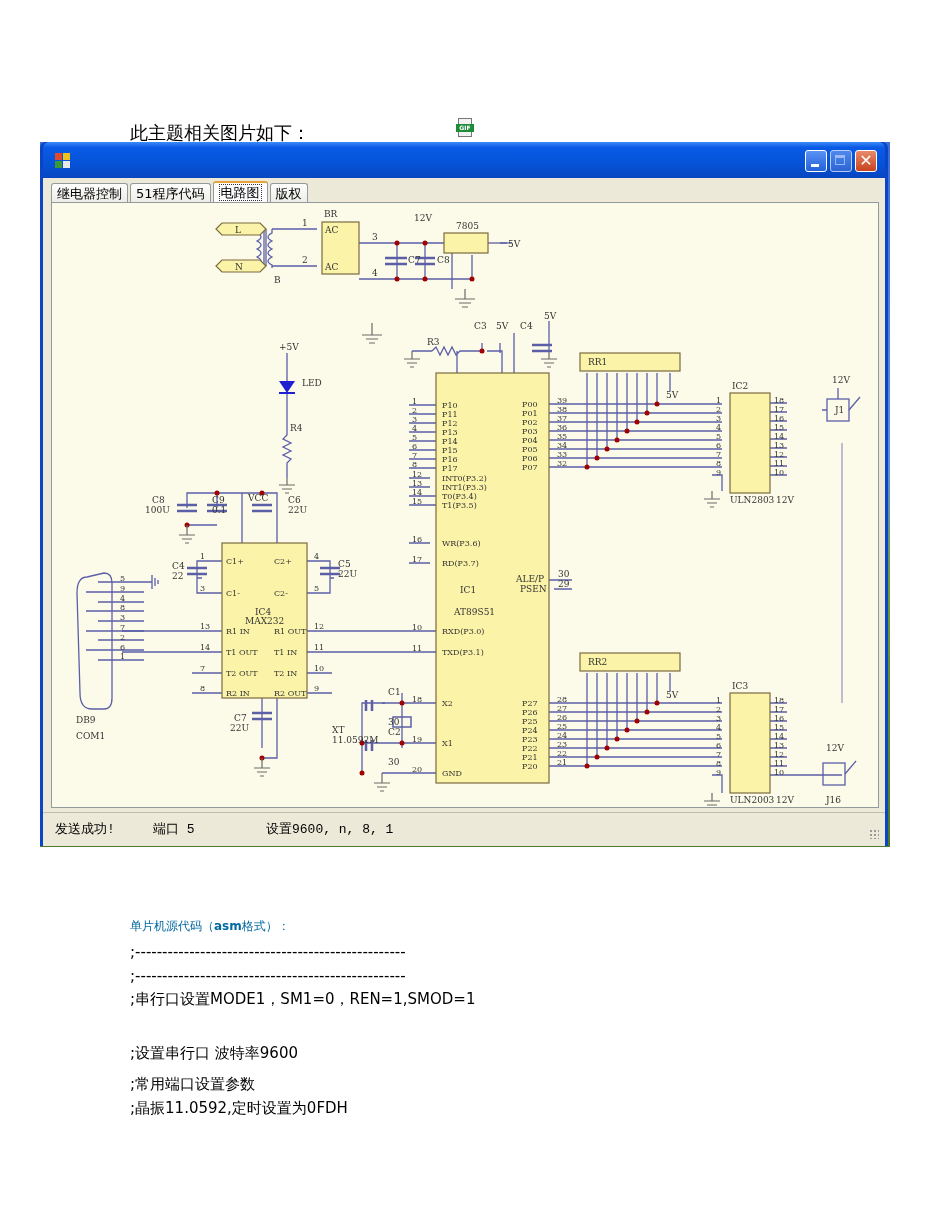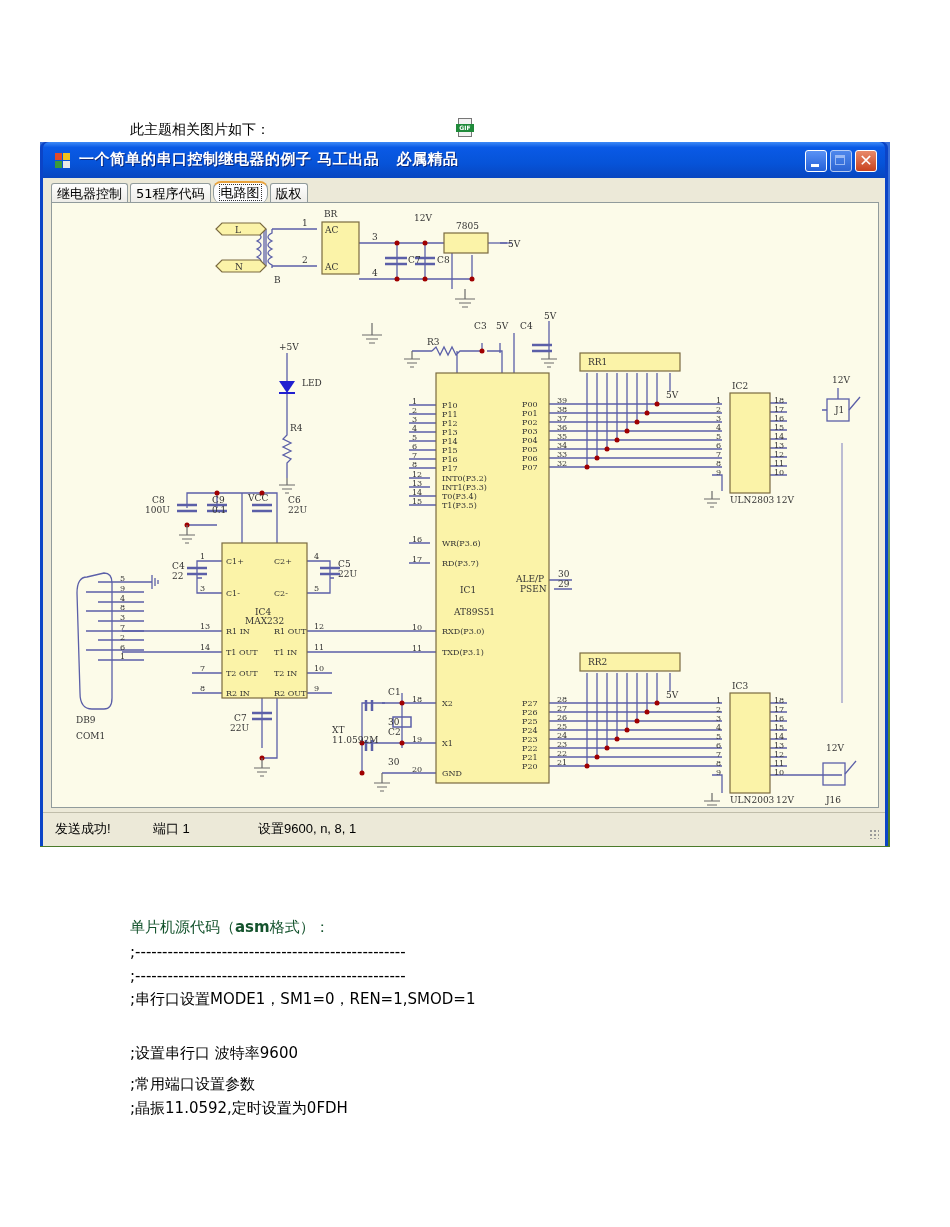--- a/index.html
+++ b/index.html
@@ -1,18 +1,18 @@
 <!DOCTYPE html>
 <html><head>
 <meta charset="utf-8">
 <style>
   html, body { margin: 0; padding: 0; background: #ffffff; }
   body { width: 950px; height: 1227px; position: relative; overflow: hidden;
          font-family: "DejaVu Sans", "Liberation Sans", sans-serif; color: #000; }
-  .intro { position: absolute; left: 130px; top: 121px; font-size: 14px; }
+  .intro { position: absolute; left: 130px; top: 121px; font-size: 18px; }
   .gif-icon { position: absolute; left: 456px; top: 118px; width: 18px; height: 20px; }
   .gif-icon .page { position: absolute; left: 2px; top: 0; width: 14px; height: 19px;
                     background: #f2f2f2; border: 1px solid #777; box-sizing: border-box; }
   .gif-icon .tag { position: absolute; left: 0; top: 6px; width: 18px; height: 8px;
                    background: #1f8a3a; color: #fff; font-size: 6px; font-weight: bold;
                    line-height: 8px; text-align: center; font-family: "DejaVu Sans", sans-serif; }
 
   
   .desktop { position: absolute; left: 40px; top: 142px; width: 850px; height: 705px;
              background: linear-gradient(180deg, #3a6fd8 0%, #5b8fe0 45%, #6a9a3a 62%, #4a7a2a 100%); }
@@ -34,35 +34,35 @@
   .tbtn.close { left: 812px; background: linear-gradient(180deg,#e88a6a,#c8421e); }
   .tbtn.min::after { content:""; position:absolute; left:5px; top:13px; width:8px; height:3px; background:#fff; }
   .tbtn.max::after { content:""; position:absolute; left:4px; top:4px; width:10px; height:10px; border:1px solid #d8e4ff; border-top-width:3px; box-sizing:border-box; }
   .tbtn.close span { position:absolute; left:0; top:0; width:20px; height:20px; color:#fff; font-size:16px; font-weight:bold; text-align:center; line-height:20px; }
 
   .client { position: absolute; left: 0; top: 36px; width: 842px; height: 668px; background: #ece9d8; }
   .tabs { position: absolute; left: 8px; top: 3px; height: 22px; display: flex; }
   .tab { height: 20px; padding: 0 5px; margin-right: 2px; border: 1px solid #919b9c; border-bottom: none;
          background: linear-gradient(180deg,#fefefe,#ecebe6); font-size: 13px; line-height: 20px;
          border-radius: 3px 3px 0 0; box-sizing: border-box; margin-top: 2px; }
-  .tab.active { background: #fcfcfe; height: 22px; margin-top: 0; border-top: 2px solid #e8a23c; border-radius: 8px; }
+  .tab.active { background: #fcfcfe; height: 22px; margin-top: 0; border-top: 2px solid #e8a23c; }
   .tab.active span { border: 1px dotted #333; padding: 0 1px; }
   .panel { position: absolute; left: 8px; top: 24px; width: 828px; height: 606px;
            background: #fcfbe9; border: 1px solid #919b9c; box-sizing: border-box; overflow: hidden; }
   .statusbar { position: absolute; left: 0; top: 634px; width: 842px; height: 30px; background: #ece9d8;
-               border-top: 1px solid #c0bdaa; font-size: 13px; font-family: Liberation Sans, sans-serif; }
+               border-top: 1px solid #c0bdaa; font-size: 13px; font-family: Liberation Mono, monospace; }
   .statusbar span { position: absolute; top: 7px; }
   .grip { position: absolute; right: 6px; bottom: 4px; width: 10px; height: 10px;
           background: radial-gradient(circle, #999 1px, transparent 1.5px) 0 0 / 4px 4px; }
 
   .schem { position: absolute; left: 0; top: 0; }
   .schem text { font-family: "DejaVu Serif", serif; fill: #333; }
 
   .code { position: absolute; left: 130px; font-size: 15px; white-space: pre; }
-  .code-heading { position: absolute; left: 130px; top: 918px; font-size: 15px; color: #14532d; }
+  .code-heading { position: absolute; left: 130px; top: 918px; font-size: 12px; color: #0369a1; }
   .code-heading b { font-weight: bold; }
 </style>
 </head>
 <body>
 
 <div class="intro">此主题相关图片如下：</div>
 <div class="gif-icon">
   <div class="page"></div>
   <div class="tag">GIF</div>
 </div>
@@ -70,21 +70,20 @@
 <div class="desktop"></div>
 
 <div class="window">
   <div class="titlebar">
     <div class="app-icon">
       <i style="left:0;top:0;background:#e04a2a"></i>
         <i style="left:8px;top:0;background:#f2c21a"></i>
       <i style="left:0;top:8px;background:#3a9a3a"></i>
         <i style="left:8px;top:8px;background:#e8e8e8"></i>
     </div>
-    <div class="title">一个简单的串口控制继电器的例子 马工出品   必属精品</div>
     <div class="tbtn min"></div>
     <div class="tbtn max"></div>
     <div class="tbtn close">
         <span>✕</span>
       </div>
   </div>
 
   <div class="client">
     <div class="tabs">
       <div class="tab"><span>继电器控制</span></div>
@@ -430,22 +429,22 @@
             <text x="68" y="427">7</text>
             <text x="68" y="436.8">2</text>
             <text x="68" y="446.6">6</text>
             <text x="68" y="456.4">1</text>
           </g>
       </svg>
     </div>
 
     <div class="statusbar">
       <span style="left:12px">发送成功!</span>
-      <span style="left:110px">端口 1</span>
-      <span style="left:215px">设置9600, n, 8, 1</span>
+      <span style="left:110px">端口 5</span>
+      <span style="left:223px">设置9600, n, 8, 1</span>
       <div class="grip"></div>
     </div>
   </div>
 </div>
 
 <div class="code-heading"><span>单片机源代码（</span><b>asm</b><span>格式）：</span></div>
 <div class="code" style="top:943px">;--------------------------------------------------</div>
 <div class="code" style="top:967px">;--------------------------------------------------</div>
 <div class="code" style="top:991px"></div>
 <div class="code" style="top:1044px">;设置串行口 波特率9600</div>

